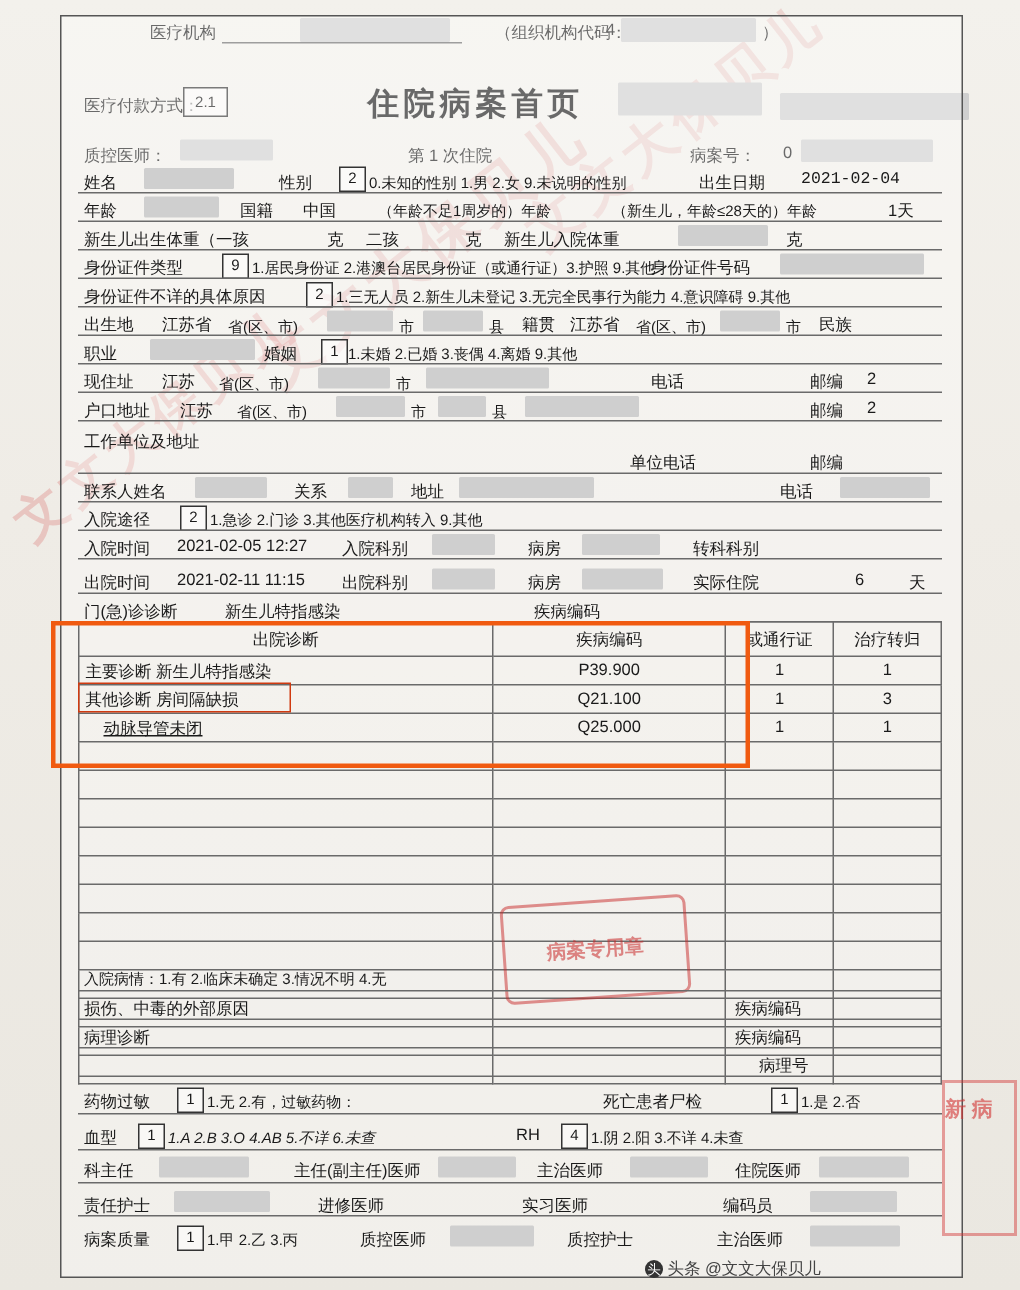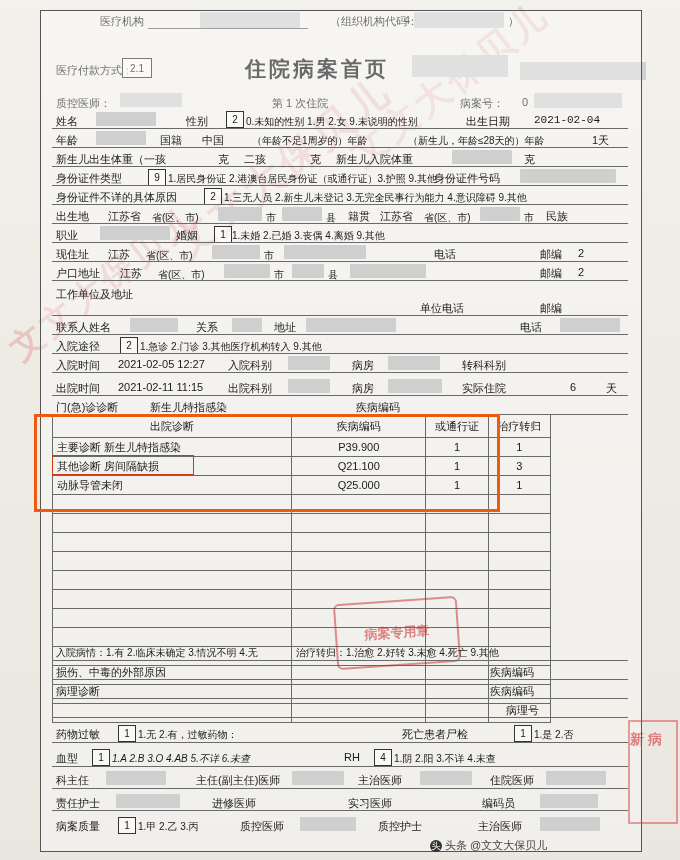--- a/index.html
+++ b/index.html
@@ -231,42 +231,42 @@
   <div class="t lbl" style="left:570px;top:381px;">6</div>
   <div class="t lbl" style="left:606px;top:381px;">天</div>
   <div class="uline" style="left:52px;top:395px;width:576px;"></div>
 
   <div class="t lbl" style="left:56px;top:400px;">门(急)诊诊断</div>
   <div class="t lbl" style="left:150px;top:400px;">新生儿特指感染</div>
   <div class="t lbl" style="left:356px;top:400px;">疾病编码</div>
   <div class="uline" style="left:52px;top:414px;width:576px;"></div>
 
   <div style="position:absolute;left:52px;top:414px;width:576px;">
-    <table id="dx-table" style="width:499px;font-size:10px;">
+    <table id="dx-table" style="width:576px;font-size:10px;">
         <tbody>
           <tr>
             <th style="width:48%;border:1px solid #6a6a6a;height:20px;font-weight:normal;font-size:11px;">出院诊断</th>
             <th style="width:27%;border:1px solid #6a6a6a;height:20px;font-weight:normal;font-size:11px;">疾病编码</th>
             <th style="width:12.5%;border:1px solid #6a6a6a;height:20px;font-weight:normal;font-size:11px;">或通行证</th>
             <th style="width:12.5%;border:1px solid #6a6a6a;height:20px;font-weight:normal;font-size:11px;">治疗转归</th>
           </tr>
           <tr>
             <td style="border:1px solid #6a6a6a;height:16px;padding-left:4px;font-size:11px;">主要诊断  新生儿特指感染</td>
             <td style="border:1px solid #6a6a6a;text-align:center;font-size:11px;">P39.900</td>
             <td style="border:1px solid #6a6a6a;text-align:center;font-size:11px;">1</td>
             <td style="border:1px solid #6a6a6a;text-align:center;font-size:11px;">1</td>
           </tr>
           <tr>
             <td style="border:1px solid #6a6a6a;height:16px;padding-left:4px;font-size:11px;">其他诊断  房间隔缺损</td>
             <td style="border:1px solid #6a6a6a;text-align:center;font-size:11px;">Q21.100</td>
             <td style="border:1px solid #6a6a6a;text-align:center;font-size:11px;">1</td>
             <td style="border:1px solid #6a6a6a;text-align:center;font-size:11px;">3</td>
           </tr>
           <tr>
-            <td style="border:1px solid #6a6a6a;height:16px;padding-left:4px;font-size:11px;">动脉导管未闭</td>
+            <td style="border:1px solid #6a6a6a;height:16px;padding-left:16px;font-size:11px;text-decoration:underline;">动脉导管未闭</td>
             <td style="border:1px solid #6a6a6a;text-align:center;font-size:11px;">Q25.000</td>
             <td style="border:1px solid #6a6a6a;text-align:center;font-size:11px;">1</td>
             <td style="border:1px solid #6a6a6a;text-align:center;font-size:11px;">1</td>
           </tr>
           <tr>
             <td style="border:1px solid #6a6a6a;height:16px;padding-left:4px;font-size:11px;">&nbsp;</td>
             <td style="border:1px solid #6a6a6a;text-align:center;font-size:11px;">&nbsp;</td>
             <td style="border:1px solid #6a6a6a;text-align:center;font-size:11px;">&nbsp;</td>
             <td style="border:1px solid #6a6a6a;text-align:center;font-size:11px;">&nbsp;</td>
           </tr>
@@ -340,21 +340,20 @@
       </table>
   </div>
 
   <div class="hl" style="left:34px;top:414px;width:460px;height:92px;"></div>
   <div class="hl-inner" style="left:52px;top:455px;width:140px;height:18px;"></div>
 
   <div class="stamp" style="left:335px;top:600px;">病案专用章</div>
   <div class="stamp2">新  病</div>
 
   <div class="t sm" style="left:56px;top:646px;">入院病情：1.有 2.临床未确定 3.情况不明 4.无</div>
-  <div class="t sm" style="left:296px;top:646px;">治疗转归：1.治愈 2.好转 3.未愈 4.死亡 9.其他</div>
   <div class="uline" style="left:52px;top:660px;width:576px;"></div>
 
   <div class="t lbl" style="left:56px;top:665px;">损伤、中毒的外部原因</div>
   <div class="t lbl" style="left:490px;top:665px;">疾病编码</div>
   <div class="uline" style="left:52px;top:679px;width:576px;"></div>
 
   <div class="t lbl" style="left:56px;top:684px;">病理诊断</div>
   <div class="t lbl" style="left:490px;top:684px;">疾病编码</div>
   <div class="uline" style="left:52px;top:698px;width:576px;"></div>
   <div class="t lbl" style="left:506px;top:703px;">病理号</div>

